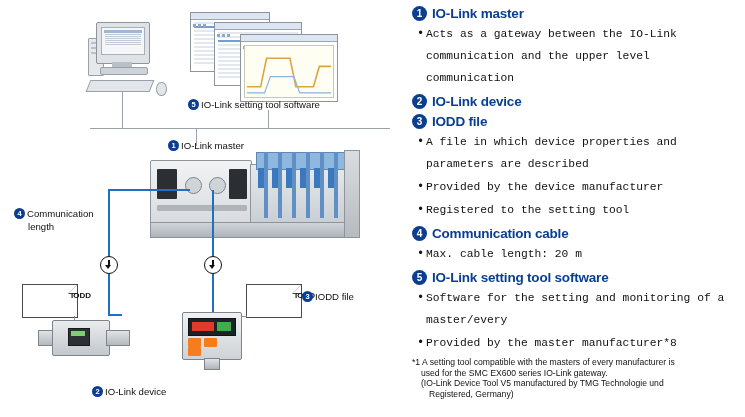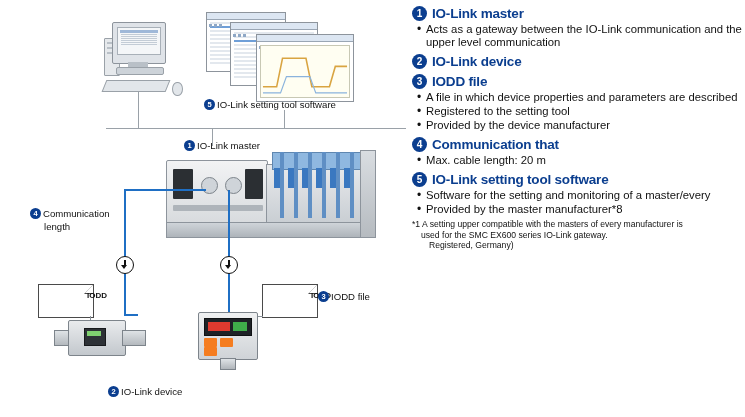--- a/index.html
+++ b/index.html
@@ -34,40 +34,41 @@
     font-size:13.5px;font-weight:bold;color:#0b3e8f;
     letter-spacing:-0.2px;
   }
   ul.bullets{
     list-style:none;margin:0;padding:0 0 0 4px;
   }
   ul.bullets li{
     position:relative;
     padding-left:10px;
     font-size:11.3px;
-    line-height:13px;
+    line-height:22px;
     margin-bottom:1px;
     color:#111;
+    font-family:Liberation Mono, monospace;
   }
   ul.bullets li:before{
     content:"•";
     position:absolute;left:1px;top:-0.5px;
     font-size:12px;color:#111;
   }
   .footnote{
     margin-top:3px;
     font-size:8.6px;line-height:10.6px;color:#111;
     padding-left:0px;
   }
   .footnote .fnmark{font-size:8.6px;}
   .footnote .fnindent{display:block;padding-left:9px;}
   .footnote .fnindent2{display:block;padding-left:17px;}
 
   
-  .diagram{position:absolute;left:16px;top:0;width:412px;height:417px;}
+  .diagram{position:absolute;left:0;top:0;width:412px;height:417px;}
   .lbl{
     position:absolute;font-size:9.6px;color:#111;white-space:nowrap;
     line-height:11px;
   }
   .lbl .cnum{
     display:inline-block;width:11px;height:11px;border-radius:50%;
     background:#0b3e8f;color:#fff;font-size:7.5px;line-height:11px;
     text-align:center;font-weight:bold;vertical-align:1px;margin-right:2px;
   }
 
@@ -423,45 +424,46 @@
       </div>
     </div>
 
     <div class="entry">
       <div class="entry-head">
         <div class="num">3</div>
         <div class="entry-title">IODD file</div>
       </div>
       <ul class="bullets">
         <li>A file in which device properties and parameters are described</li>
+        <li>Provided by the device manufacturer</li>
         <li>Registered to the setting tool</li>
-        <li>Provided by the device manufacturer</li>
       </ul>
     </div>
 
     <div class="entry">
       <div class="entry-head">
         <div class="num">4</div>
-        <div class="entry-title">Communication that</div>
+        <div class="entry-title">Communication cable</div>
       </div>
       <ul class="bullets">
         <li>Max. cable length: 20 m</li>
       </ul>
     </div>
 
     <div class="entry">
       <div class="entry-head">
         <div class="num">5</div>
         <div class="entry-title">IO-Link setting tool software</div>
       </div>
       <ul class="bullets">
         <li>Software for the setting and monitoring of a master/every</li>
         <li>Provided by the master manufacturer*8</li>
       </ul>
       <div class="footnote">
         <span class="fnmark">*1</span>
-        <span>A setting upper compatible with the masters of every manufacturer is</span>
+        <span>A setting tool compatible with the masters of every manufacturer is</span>
         <span class="fnindent">used for the SMC EX600 series IO-Link gateway.</span>
+        <span class="fnindent">(IO-Link Device Tool V5 manufactured by TMG Technologie und</span>
         <span class="fnindent2">Registered, Germany)</span>
       </div>
     </div>
   </div>
 </div>
 
 </body></html>

